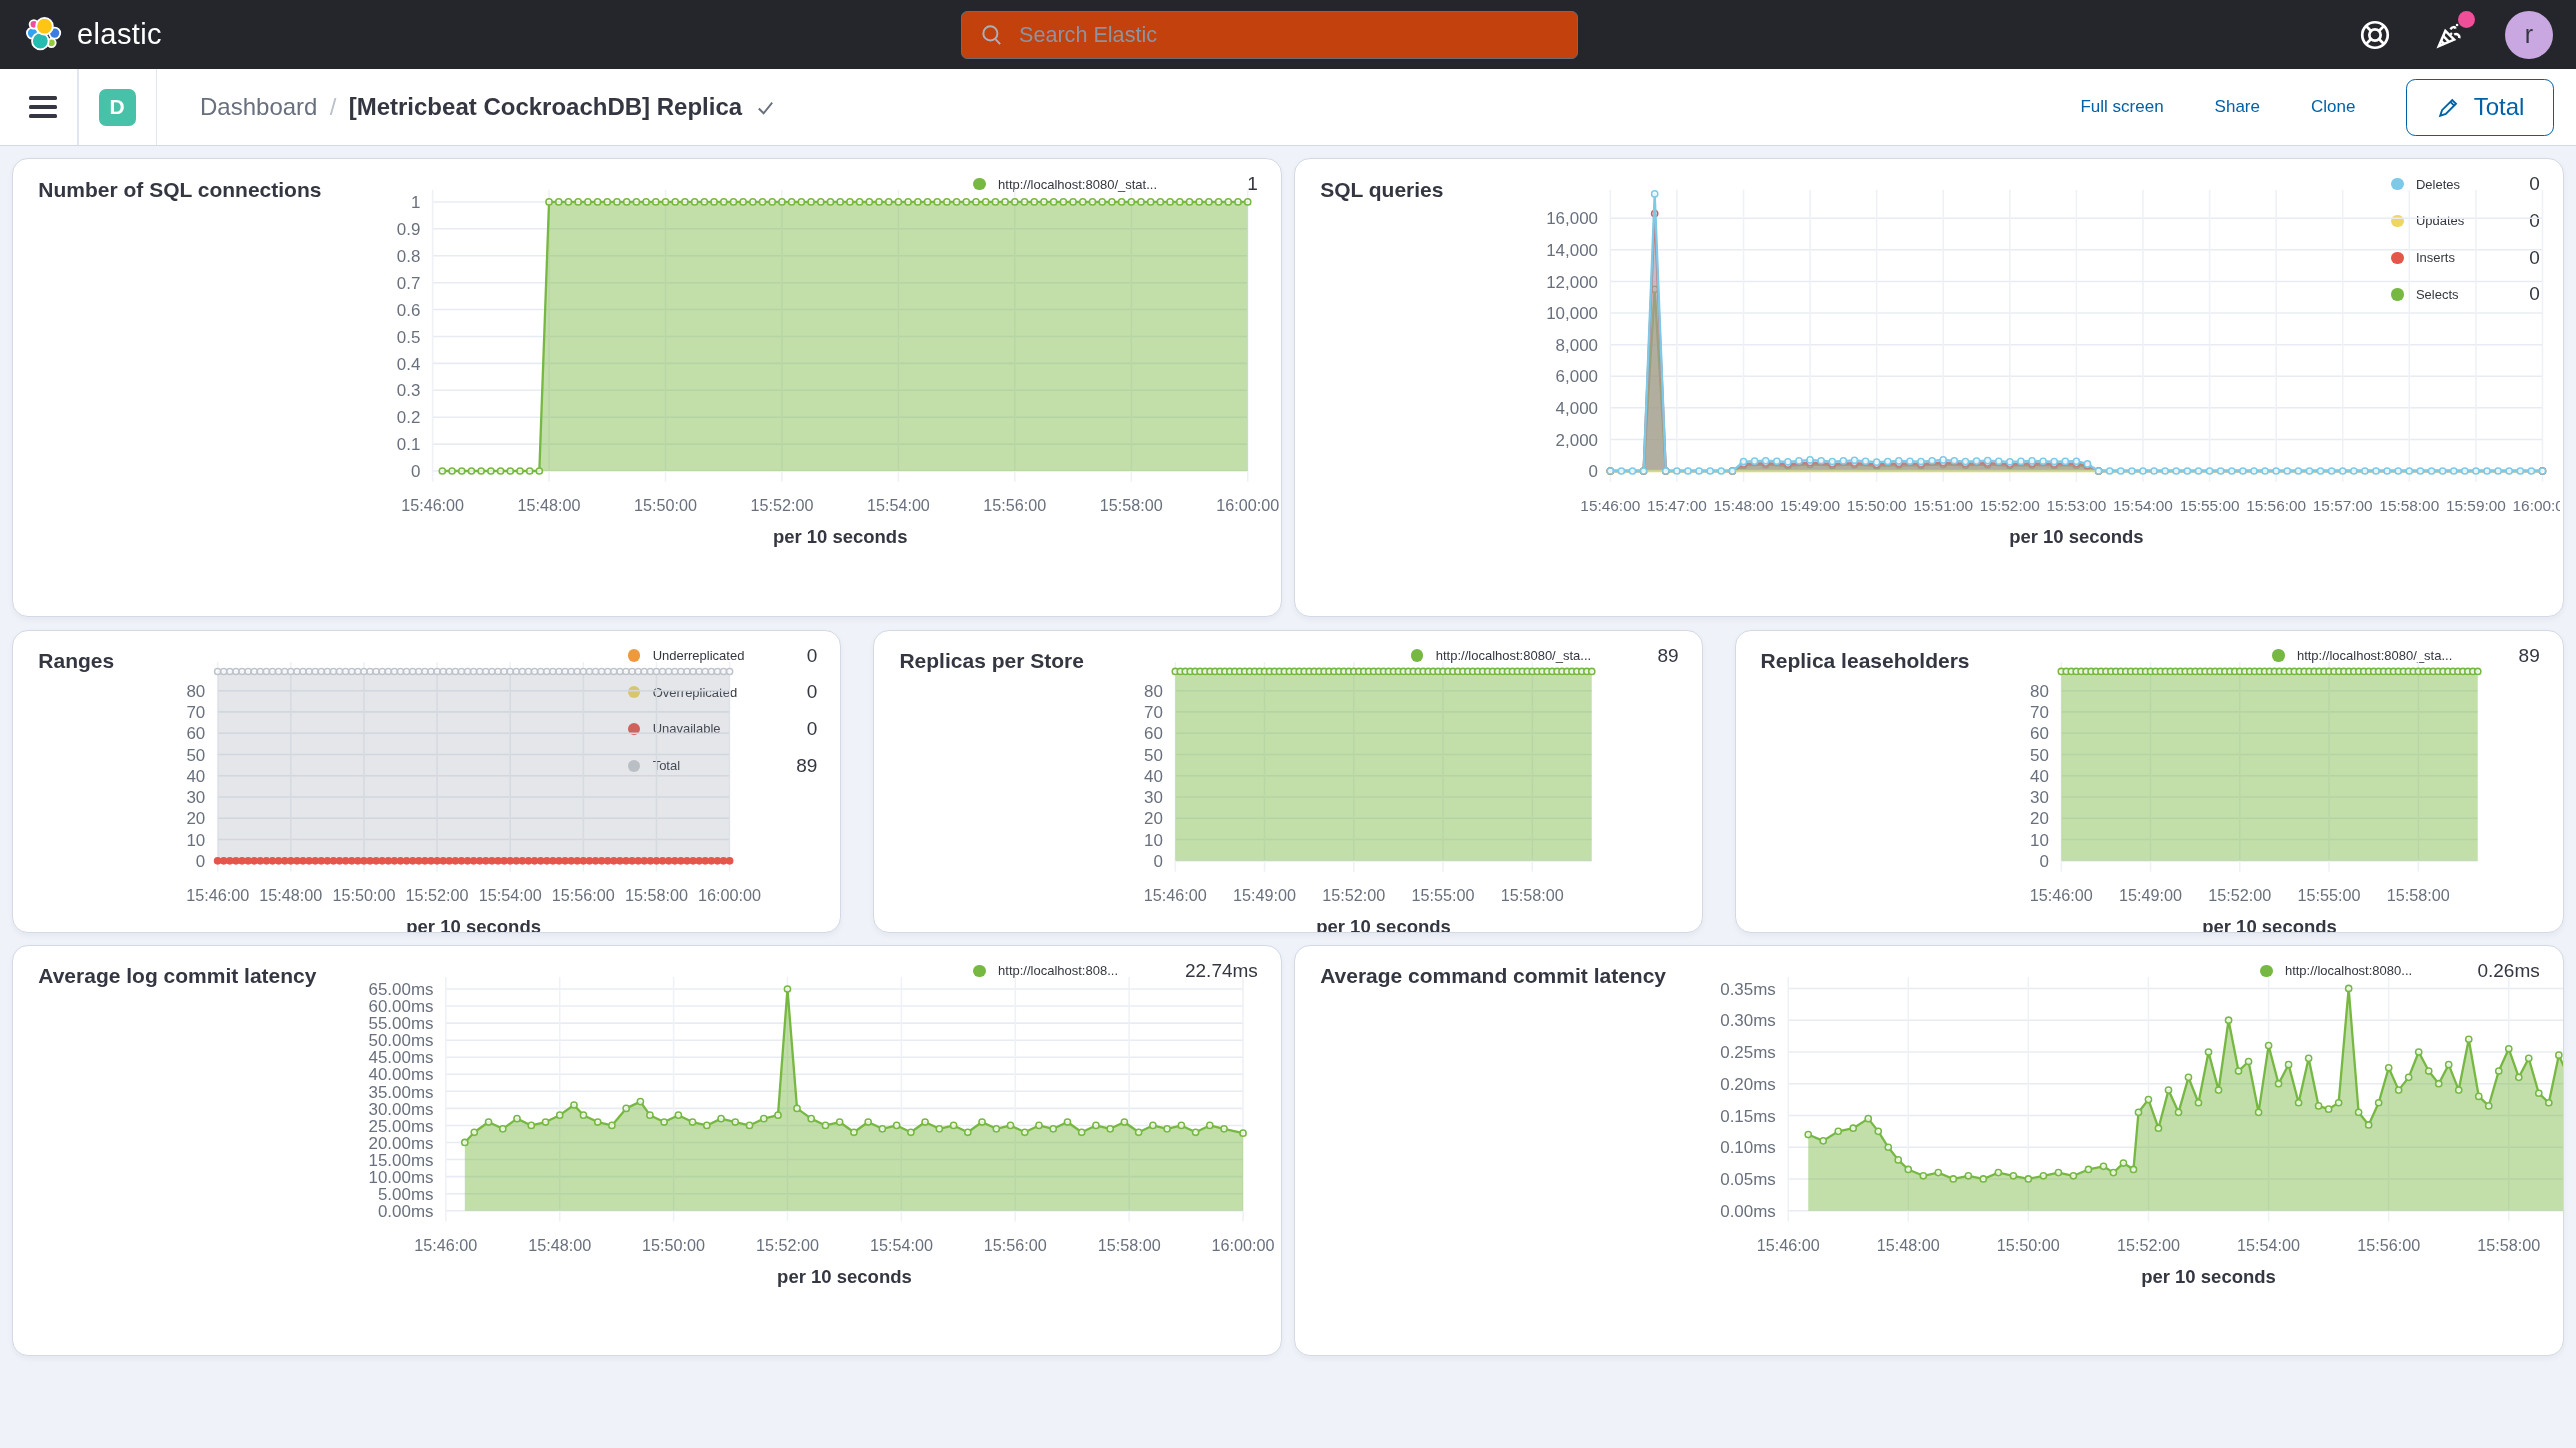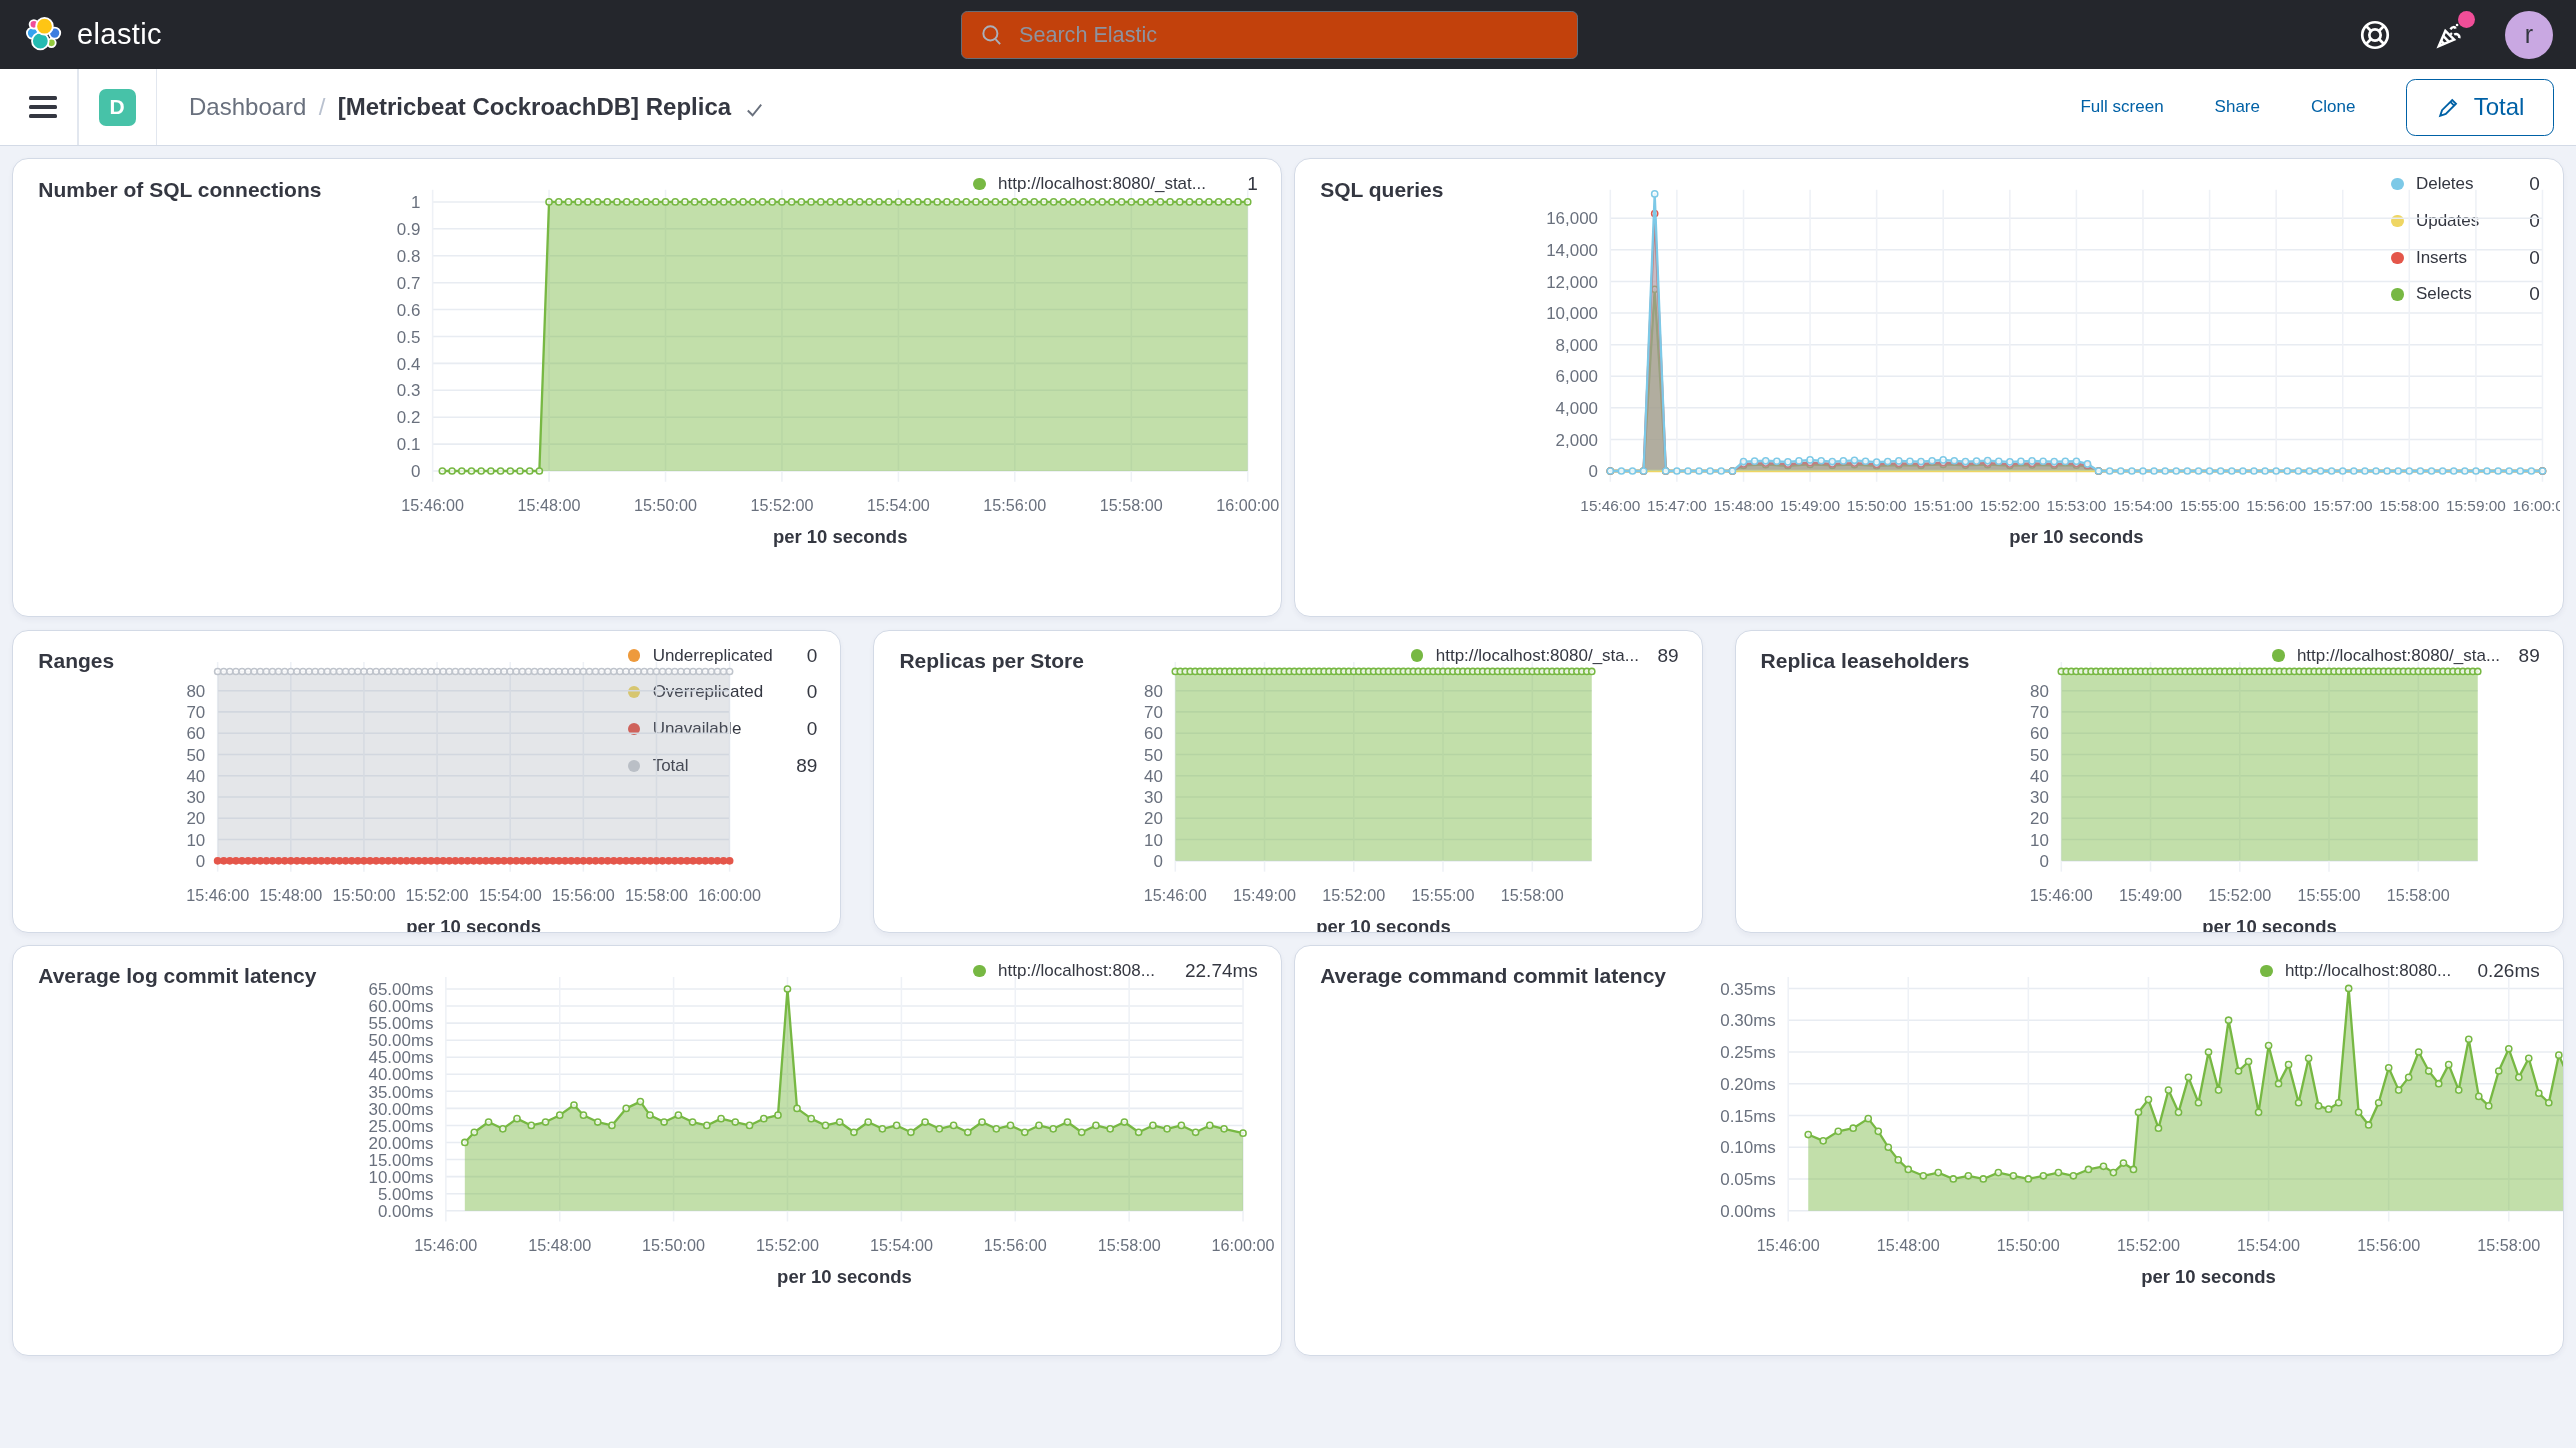--- a/index.html
+++ b/index.html
@@ -24,21 +24,21 @@
     display:flex; align-items:center; justify-content:center; font-size:25px; }
 
   
   .toolbar { height:77px; background:#ffffff; border-bottom:1.5px solid #d3dae6;
     display:flex; align-items:center; padding-left:29px; position:relative; }
   .hamburger { width:28px; display:flex; flex-direction:column; gap:5.4px; cursor:pointer; }
   .hamburger span { height:3.5px; background:#343741; border-radius:1.5px; }
   .tb-divider { width:1.5px; height:100%; background:#e2e7ef; margin:0 20px; }
   .dash-badge { width:37px; height:37px; border-radius:7px; background:#47c2a8; color:#fff;
     font-size:21px; font-weight:700; display:flex; align-items:center; justify-content:center; }
-  .crumbs { display:flex; align-items:flex-end; gap:12.3px; margin-left:12px; font-size:24px; }
+  .crumbs { display:flex; align-items:center; gap:12.3px; margin-left:23px; font-size:24px; }
   .crumb-root { color:#69707d; cursor:pointer; }
   .crumb-sep { color:#b9c1cf; }
   .crumb-cur { color:#343741; font-weight:700; }
   .tb-actions { margin-left:auto; display:flex; align-items:center; gap:51px; padding-right:21.6px; }
   .tb-link { color:#0061a6; font-size:17px; cursor:pointer; }
   .edit-btn { display:flex; align-items:center; gap:12.3px; height:57px; padding:0 29px;
     border:1.9px solid #0061a6; border-radius:9.3px; color:#0061a6; font-size:24px;
     background:#fff; cursor:pointer; }
 
   
@@ -49,21 +49,21 @@
     box-shadow:0 2.3px 5.4px rgba(54,66,92,0.05); overflow:hidden; display:flex; flex-direction:row; }
   .panel-title { font-size:21px; font-weight:700; color:#343741; padding:18.5px 25px 3.1px; height:51px; }
   .chart-wrap { flex:1; display:flex; min-height:0; }
   .chart-area { flex:1; position:relative; min-width:0; }
   .chart-area svg { position:absolute; inset:0; }
   .chart-area text { font-family:"Liberation Sans",sans-serif; }
 
   .legend { flex:0 0 auto; padding:14px 23px 0 4.6px; }
   .legend-item { display:flex; align-items:center; margin-bottom:14.7px; cursor:pointer; }
   .legend-dot { width:12.3px; height:12.3px; border-radius:50%; margin-right:12.3px; flex:0 0 auto; }
-  .legend-label { flex:1; font-size:17px; color:#343741; white-space:nowrap; overflow:hidden; }
+  .legend-label { flex:1; font-size:13px; color:#343741; white-space:nowrap; overflow:hidden; }
   .legend-value { font-size:19px; color:#343741; margin-left:14px; text-align:right; }
 </style>
 </head>
 <body>
 
 <header class="hdr">
   <div class="brand">
     <svg width="37" height="37" viewBox="0 0 40 40">
       <circle cx="7" cy="18.5" r="6" fill="#36a2ef" stroke="#fff" stroke-width="2"></circle>
       <circle cx="8.5" cy="9" r="4.6" fill="#f04e98" stroke="#fff" stroke-width="2"></circle>

